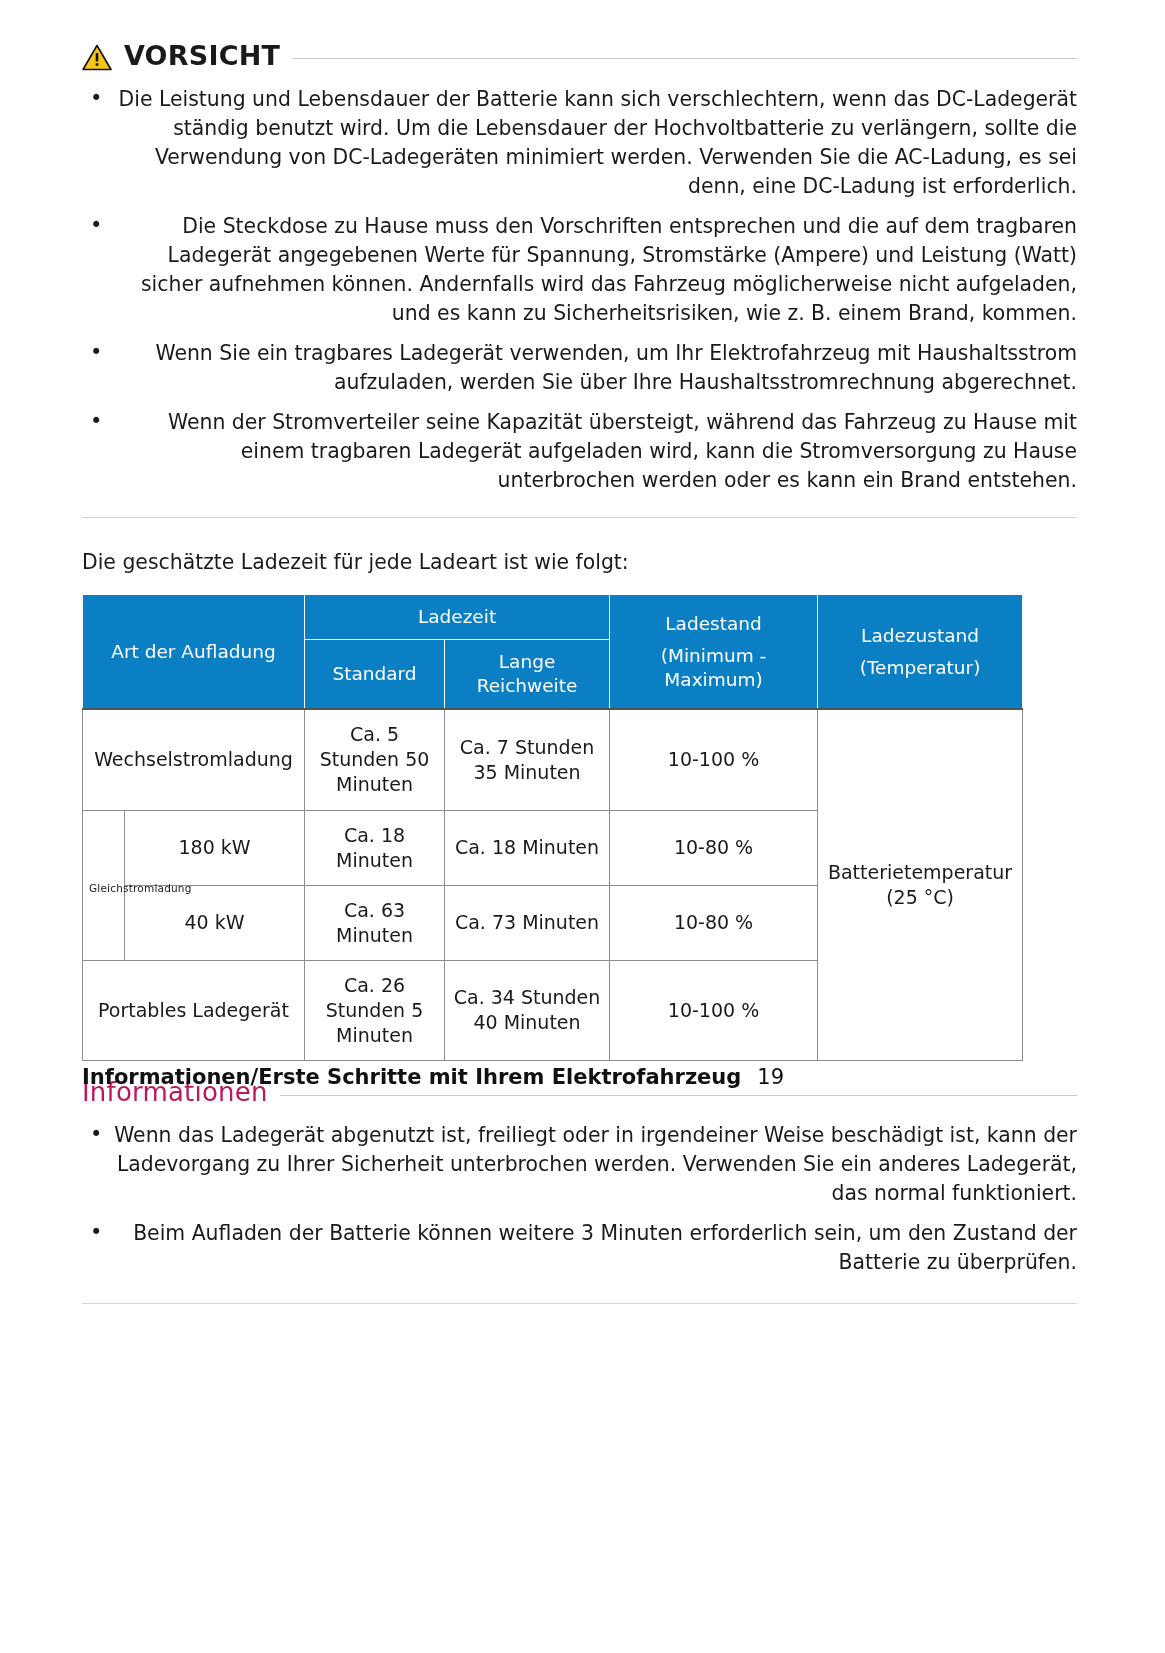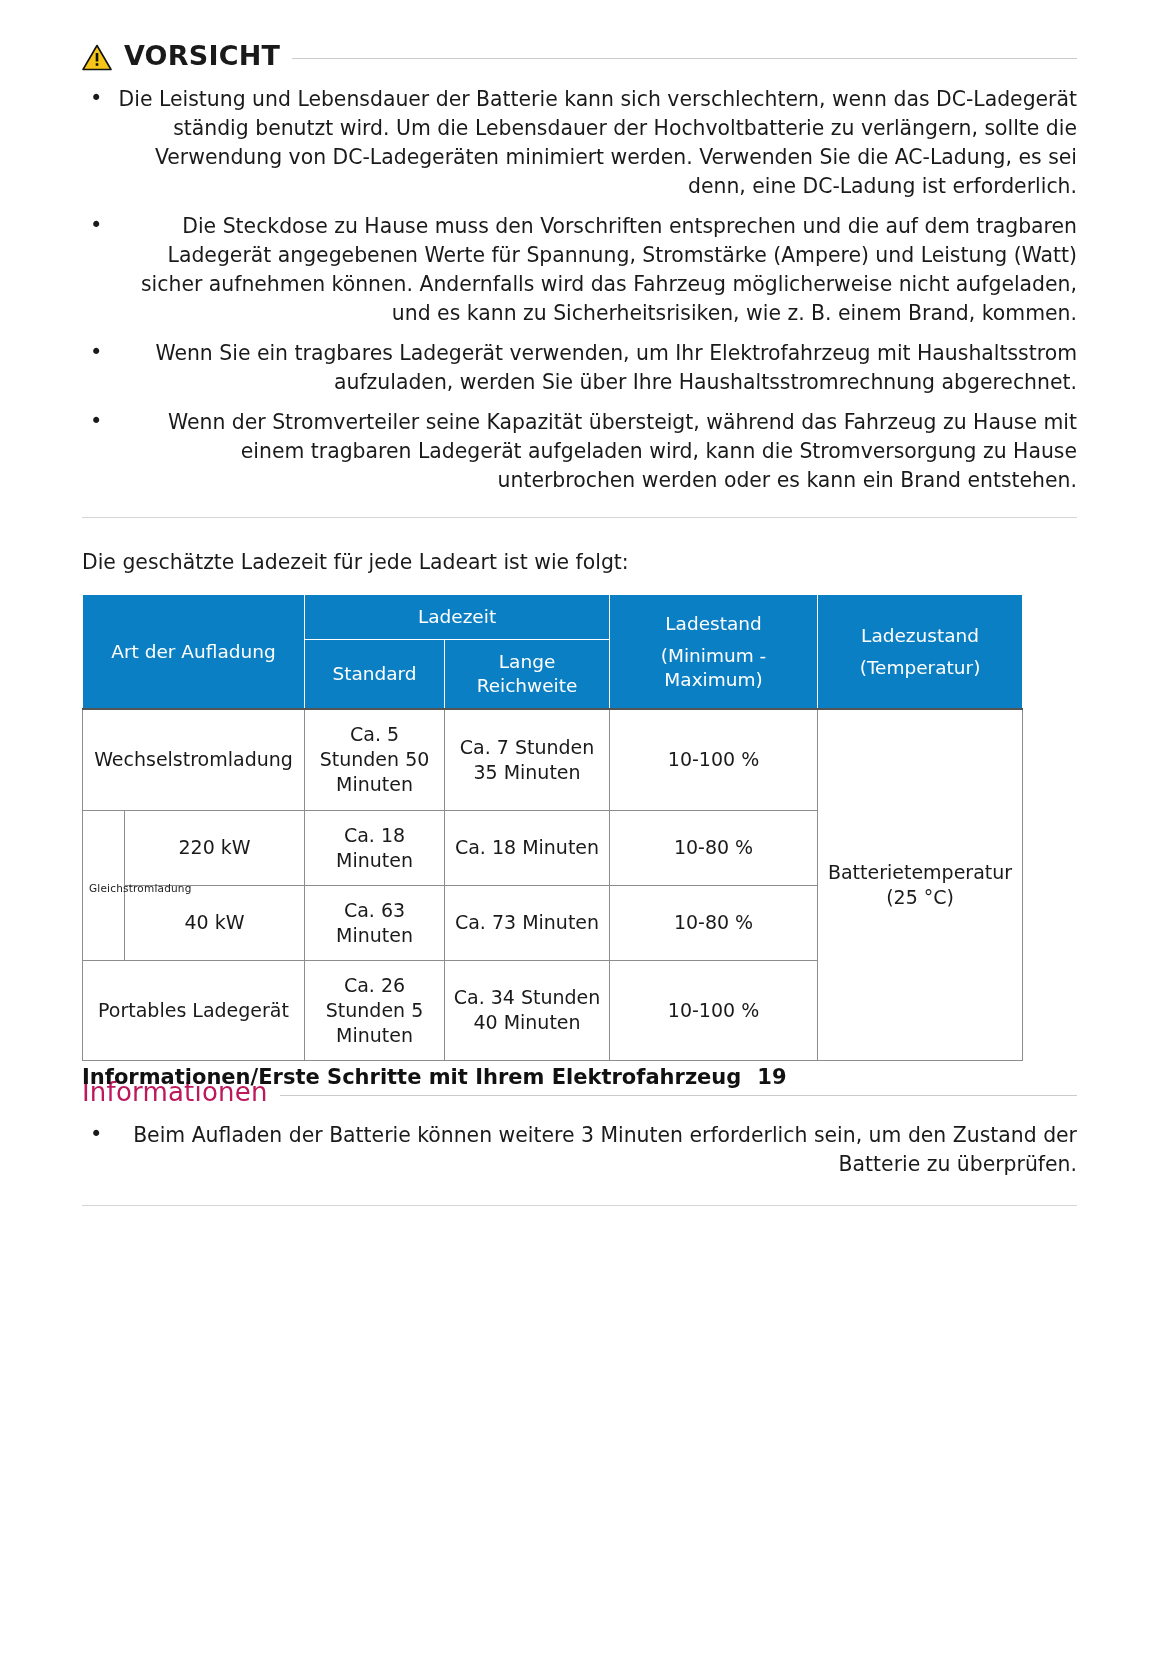--- a/index.html
+++ b/index.html
@@ -135,21 +135,21 @@
     left: 82px;
     right: 88px;
     bottom: 72px;
     display: flex;
     align-items: baseline;
     gap: 16px;
     font-size: 21px;
     font-weight: bold;
     color: #111;
   }
-  .footer .pg { font-size: 21px; font-weight: bold; }
+  .footer .pg { font-size: 21px; font-weight: normal; }
 </style>
 </head>
 <body>
 
 <div class="page">
 
   <div class="section-head">
     <span class="warn-icon">
       <svg width="30" height="27" viewBox="0 0 30 27">
         <path d="M15 1.5 L29 25.5 L1 25.5 Z" fill="#f5c518" stroke="#111" stroke-width="1.6" stroke-linejoin="round"></path>
@@ -206,21 +206,21 @@
         <td colspan="2" class="tbl-outer-top">Wechselstromladung</td>
         <td class="tbl-outer-top">Ca. 5 Stunden 50 Minuten</td>
         <td class="tbl-outer-top">Ca. 7 Stunden 35 Minuten</td>
         <td class="tbl-outer-top">10-100 %</td>
         <td rowspan="4" class="tbl-outer-top">Batterietemperatur (25 °C)</td>
       </tr>
       <tr>
         <td rowspan="2" class="rotated-label">
           <span class="vert-text">Gleichstromladung</span>
         </td>
-        <td>220 kW</td>
+        <td>180 kW</td>
         <td>Ca. 18 Minuten</td>
         <td>Ca. 18 Minuten</td>
         <td>10-80 %</td>
       </tr>
       <tr>
         <td>40 kW</td>
         <td>Ca. 63 Minuten</td>
         <td>Ca. 73 Minuten</td>
         <td>10-80 %</td>
       </tr>
@@ -232,20 +232,21 @@
       </tr>
     </tbody>
   </table>
 
   <div class="section-head" style="margin-top:16px;">
     <span class="section-title info">Informationen</span>
     <span class="head-rule"></span>
   </div>
 
   <ul class="bullets">
+    <li>Wenn das Ladegerät abgenutzt ist, freiliegt oder in irgendeiner Weise beschädigt ist, kann der Ladevorgang zu Ihrer Sicherheit unterbrochen werden. Verwenden Sie ein anderes Ladegerät, das normal funktioniert.</li>
     <li>Beim Aufladen der Batterie können weitere 3 Minuten erforderlich sein, um den Zustand der Batterie zu überprüfen.</li>
   </ul>
 
   <div class="rule" style="margin-top:26px;"></div>
 
   <div class="footer">
     <span>Informationen/Erste Schritte mit Ihrem Elektrofahrzeug</span>
     <span class="pg">19</span>
   </div>
 

